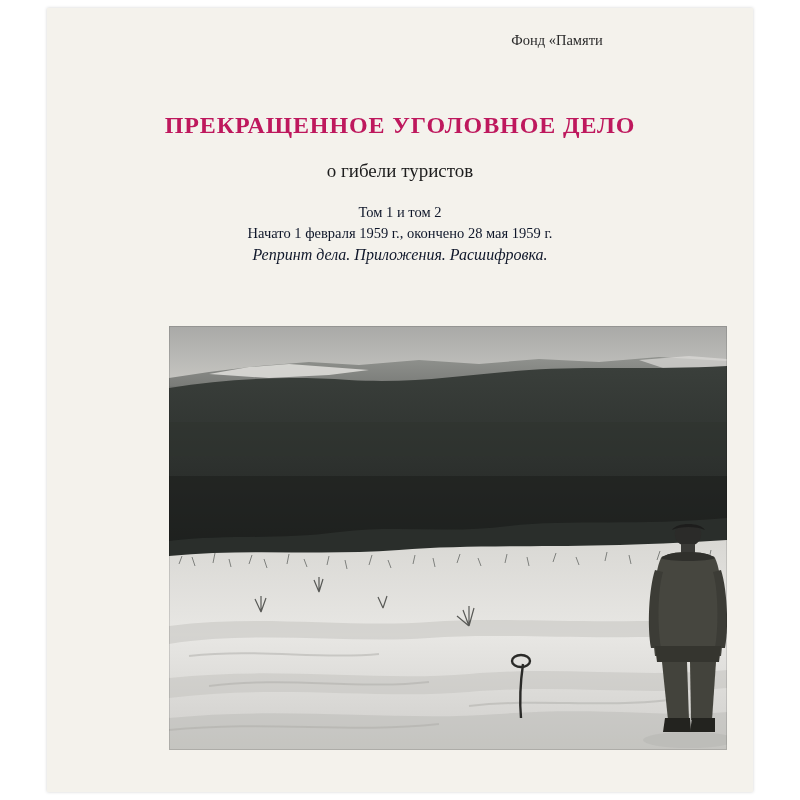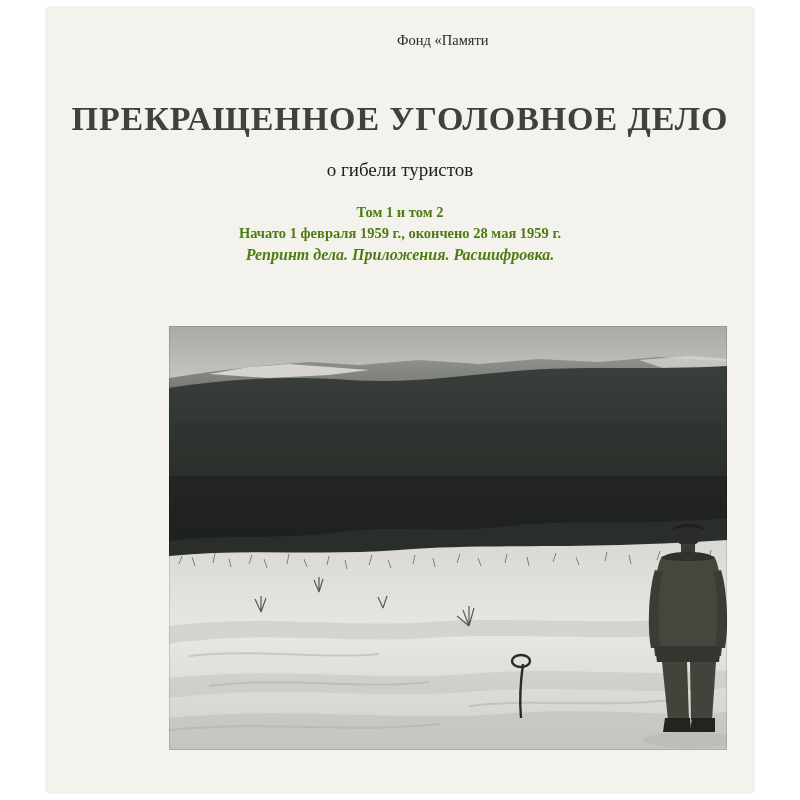--- a/index.html
+++ b/index.html
@@ -24,57 +24,56 @@
     width: 706px;
     height: 784px;
     background: #f4f2ec;
     box-shadow: 0 0 3px rgba(0,0,0,0.18);
   }
   .publisher {
     position: absolute;
     right: 36px;
     top: 22px;
     width: 320px;
-    text-align: left;
+    text-align: center;
     font-size: 14.5px;
     line-height: 1.45;
     color: #2b2b2b;
   }
   .title-block {
     position: absolute;
     left: 0;
     top: 92px;
     width: 100%;
     text-align: center;
   }
   .main-title {
-    font-size: 34px;
+    font-size: 24px;
     font-weight: bold;
     letter-spacing: 0.9px;
-    color: #404040;
+    color: #be185d;
     text-transform: uppercase;
-    margin: 0 0 18px 0;
+    margin: 12px 0 18px 0;
   }
   .subtitle {
     font-size: 19px;
     color: #1d1d1d;
     line-height: 1.5;
     margin: 0;
   }
   .subtitle .line2 {
     display: block;
   }
   .meta-block {
     position: absolute;
     left: 0;
     top: 196px;
     width: 100%;
     text-align: center;
-    color: #4d7c0f;
-    font-weight: bold;
+    color: #0f172a;
   }
   .meta-vol {
     font-size: 14.5px;
     margin-bottom: 4px;
   }
   .meta-dates {
     font-size: 14.5px;
     margin-bottom: 4px;
   }
   .meta-reprint {

